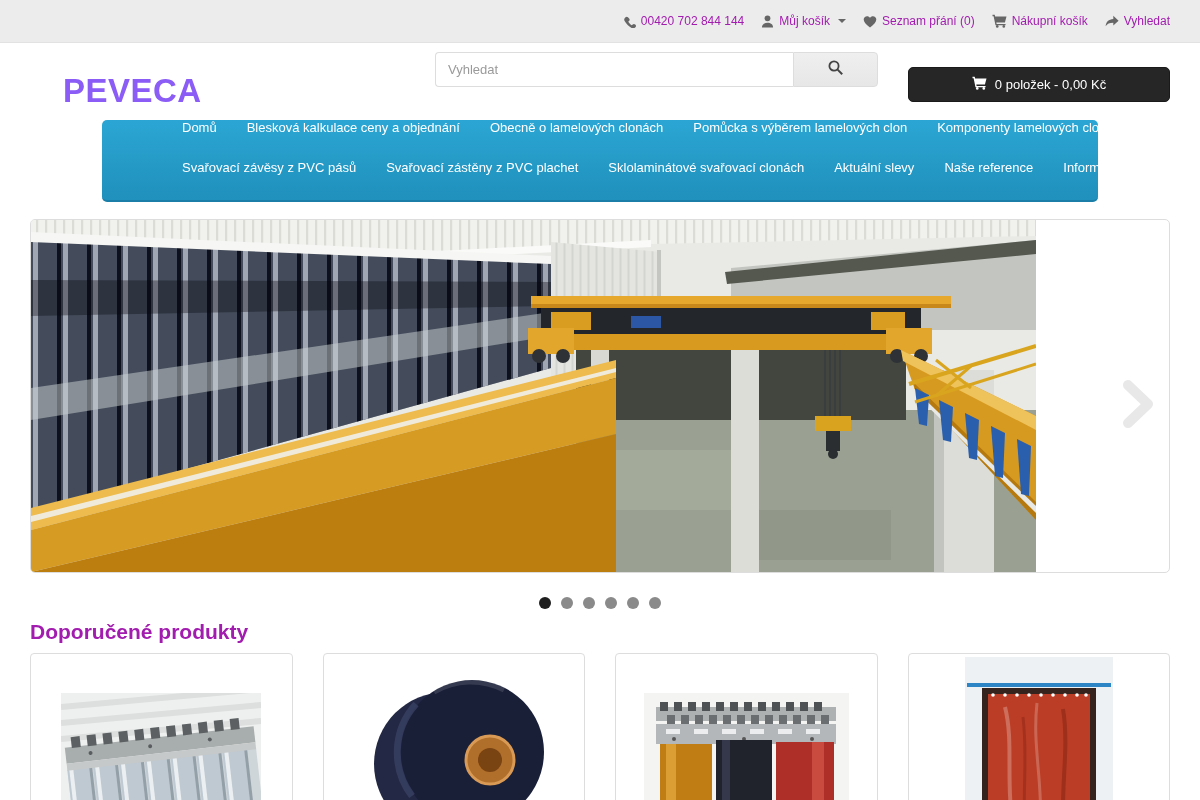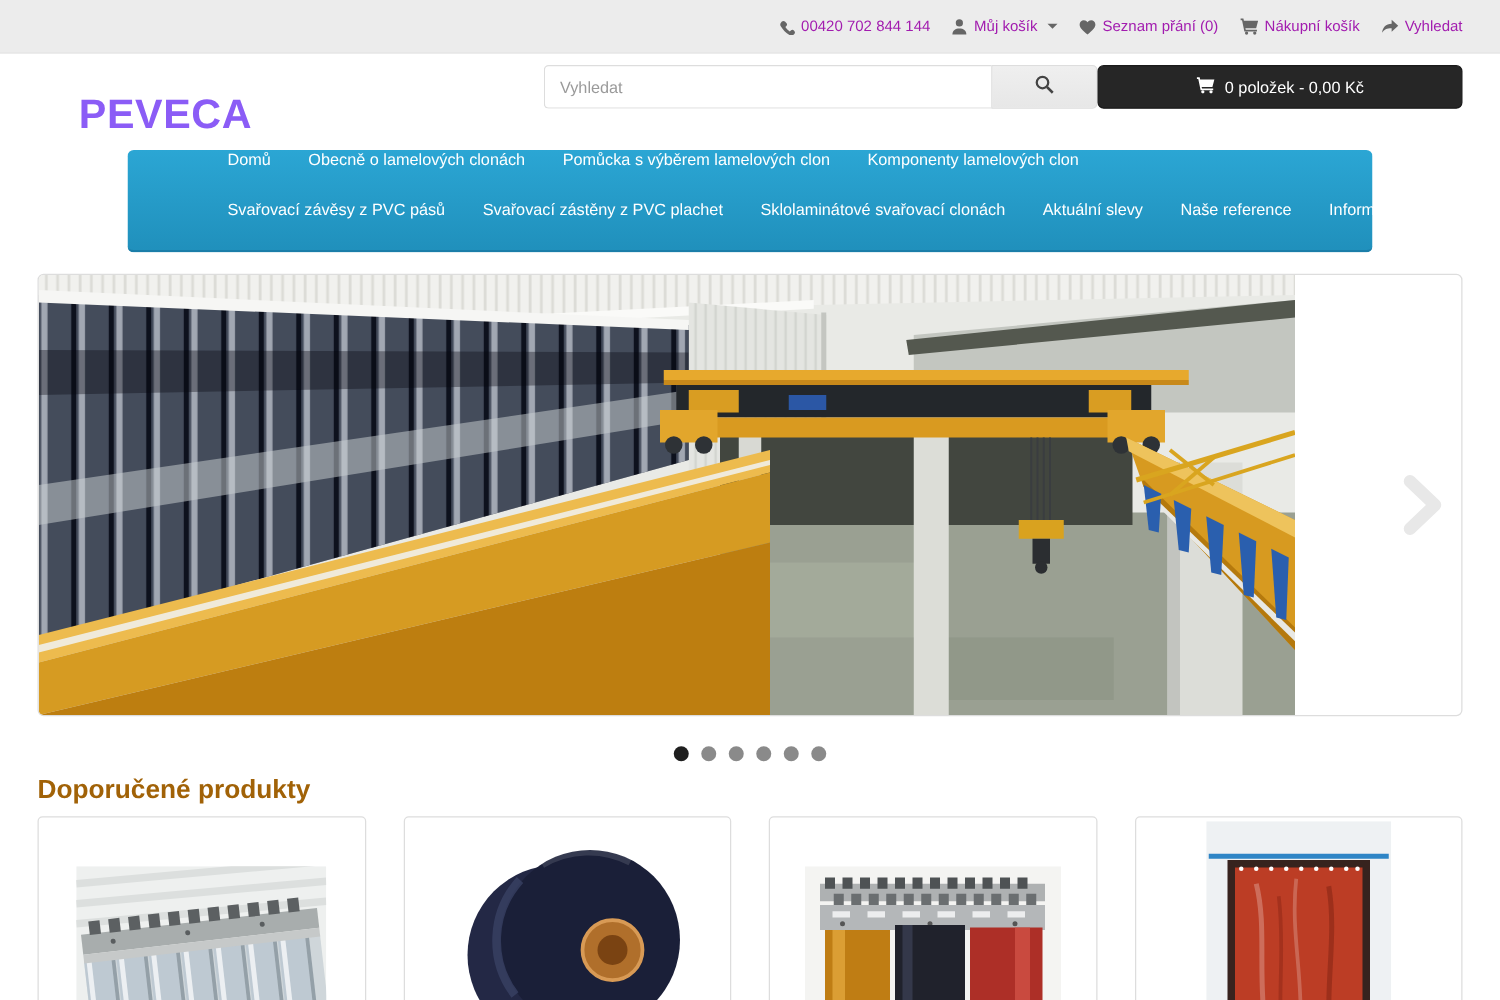--- a/index.html
+++ b/index.html
@@ -60,23 +60,23 @@
   .search-btn {
     box-sizing: border-box;
     width: 85px; height: 35px;
     border: 1px solid #ddd;
     border-radius: 0 4px 4px 0;
     background: linear-gradient(#efefef, #e7e7e7);
     display: flex; align-items: center; justify-content: center;
     cursor: pointer;
   }
   .cart-btn {
-    position: absolute; right: 0; top: 9px;
+    position: absolute; right: 0; top: 24px;
     box-sizing: border-box;
-    width: 292px; height: 35px;
+    width: 262px; height: 35px;
     background: #262626;
     border: 1px solid #1a1a1a;
     border-radius: 5px;
     color: #fff; font-size: 13px;
     display: flex; align-items: center; justify-content: center; gap: 8px;
     cursor: pointer;
   }
 
   
   .nav {
@@ -119,21 +119,21 @@
   .dot {
     display: inline-block; width: 12px; height: 12px;
     border-radius: 50%; background: #8a8a8a;
     margin: 0 5px; cursor: pointer; vertical-align: top;
   }
   .dot.active { background: #1f1f1f; }
 
   
   .featured-heading {
     width: 1140px; margin: 11px auto 0;
-    font-size: 21px; font-weight: bold; color: #a16207;
+    font-size: 21px; font-weight: bold; color: #a21caf;
   }
   .products {
     width: 1140px; margin: 9px auto 0;
     display: flex; gap: 30px;
   }
   .product-card {
     box-sizing: border-box;
     flex: 1;
     height: 260px;
     background: #fff;
@@ -224,20 +224,23 @@
       </span>
       <span>0 položek - 0,00 Kč</span>
     </div>
   </div>
 </div>
 
 <nav class="nav">
   <ul>
     <li>
         <a>Domů</a>
+      </li>
+    <li>
+        <a>Blesková kalkulace ceny a objednání</a>
       </li>
     <li>
         <a>Obecně o lamelových clonách</a>
       </li>
     <li>
         <a>Pomůcka s výběrem lamelových clon</a>
       </li>
     <li>
         <a>Komponenty lamelových clon</a>
       </li>

